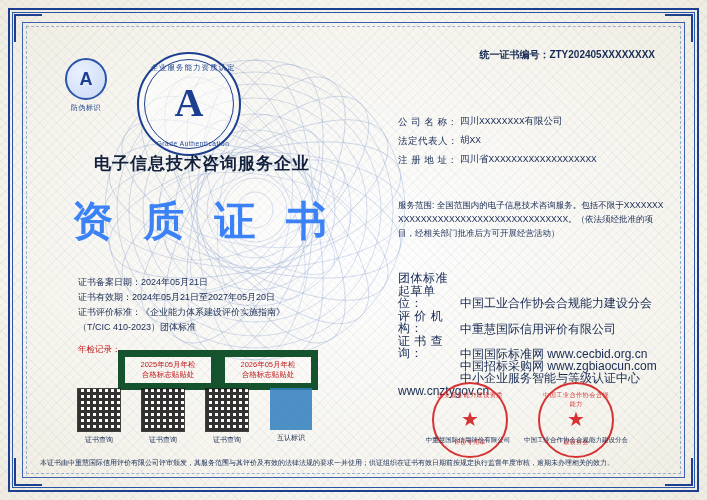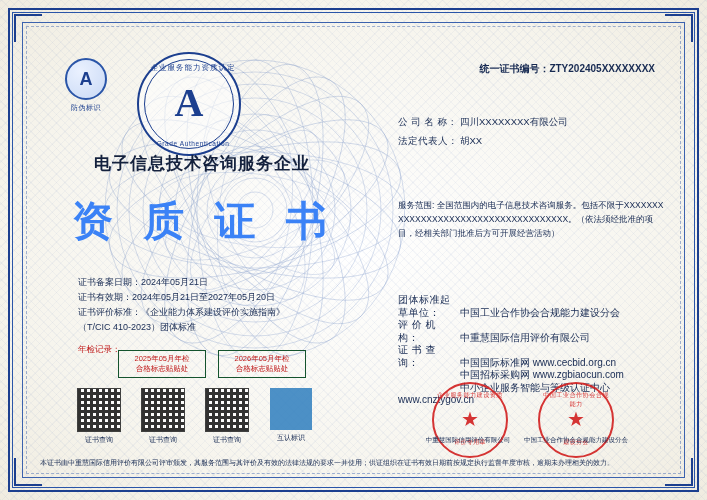--- a/index.html
+++ b/index.html
@@ -113,21 +113,21 @@
     font-size:9px;color:#172a52;line-height:15px;
   }
   .meta div{white-space:nowrap;}
 
   
   .annual-label{
     position:absolute;left:78px;top:344px;font-size:8.5px;color:#c01a1a;
   }
   .stamp-box{
     position:absolute;top:350px;width:86px;height:26px;
-    border:1px solid #14532d;color:#c01a1a;font-size:7.5px;
+    border:7px solid #14532d;color:#c01a1a;font-size:7.5px;
     display:flex;flex-direction:column;align-items:center;justify-content:center;
     line-height:10px;text-align:center;
   }
   .stamp-box.b1{left:118px;}
   .stamp-box.b2{left:218px;}
 
   
   .qr-row{position:absolute;left:76px;top:388px;width:260px;display:flex;gap:18px;}
   .qr-item{width:46px;text-align:center;}
   .qr{
@@ -142,33 +142,33 @@
   }
   .qr-cap{font-size:7px;color:#172a52;margin-top:3px;}
   .qr-item.mini .qr{
     background-image:radial-gradient(circle at 50% 45%, #2f7fbf 0 7px, transparent 7px),
                      linear-gradient(#ffffff,#ffffff);
     border:none;
   }
 
   
   .cert-no{
-    position:absolute;right:52px;top:62px;font-size:10px;color:#172a52;font-weight:bold;
+    position:absolute;right:52px;top:48px;font-size:10px;color:#172a52;font-weight:bold;
   }
   .info-block{
     position:absolute;left:398px;top:112px;width:262px;font-size:9.5px;color:#172a52;line-height:19px;
   }
   .info-row{display:flex;}
   .info-row .k{width:62px;flex:none;letter-spacing:.5px;}
-  .info-row .v{flex:1;}
+  .info-row .v{flex:1;font-family:Liberation Mono, monospace;}
   .scope{
     position:absolute;left:398px;top:198px;width:266px;font-size:8.5px;color:#172a52;line-height:14px;
   }
   .bottom-info{
-    position:absolute;left:398px;top:294px;width:272px;font-size:10px;color:#172a52;line-height:12.5px;
+    position:absolute;left:398px;top:272px;width:272px;font-size:12px;color:#172a52;line-height:12.5px;
   }
   .bottom-info .k{display:inline-block;width:62px;letter-spacing:.5px;}
 
   
   .seal{
     position:absolute;width:72px;height:72px;border-radius:50%;
     border:2.5px solid #d11a1a;color:#d11a1a;
     display:flex;align-items:center;justify-content:center;
     opacity:.88;
   }
@@ -306,20 +306,24 @@
 
   <div class="info-block">
     <div class="info-row">
       <span class="k">公 司 名 称：</span>
       <span class="v">四川XXXXXXXX有限公司</span>
     </div>
     <div class="info-row">
       <span class="k">法定代表人：</span>
       <span class="v">胡XX</span>
     </div>
+    <div class="info-row">
+      <span class="k">注 册 地 址：</span>
+      <span class="v">四川省XXXXXXXXXXXXXXXXXXX</span>
+    </div>
   </div>
 
   <div class="scope">服务范围: 全国范围内的电子信息技术咨询服务。包括不限于XXXXXXX XXXXXXXXXXXXXXXXXXXXXXXXXXXXXX。（依法须经批准的项目，经相关部门批准后方可开展经营活动）</div>
 
   <div class="bottom-info">
     <div>
       <span class="k">团体标准起草单位：</span><span>中国工业合作协会合规能力建设分会</span>
     </div>
     <div>
       <span class="k">评 价 机 构：</span><span>中重慧国际信用评价有限公司</span>

